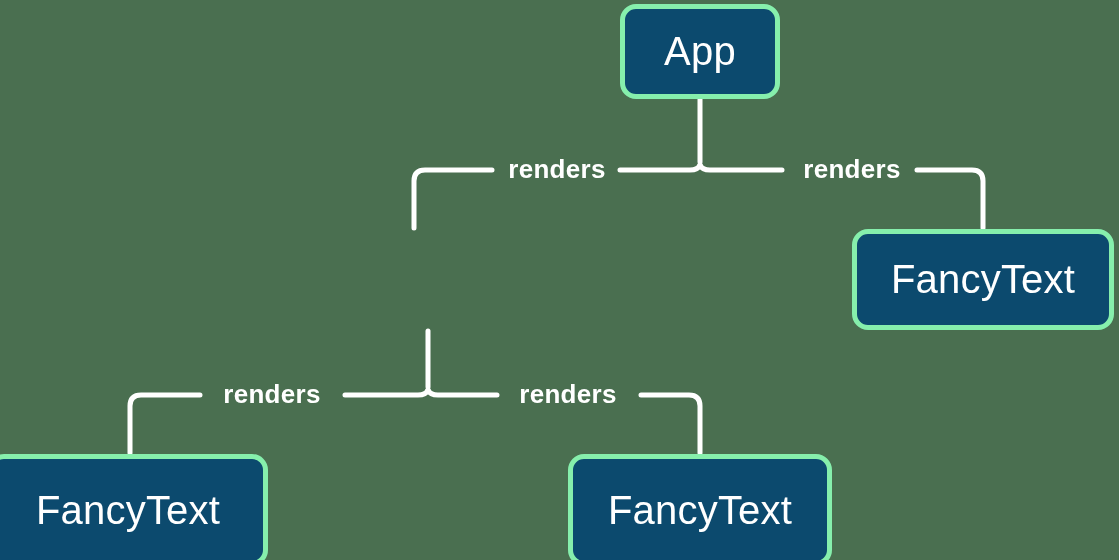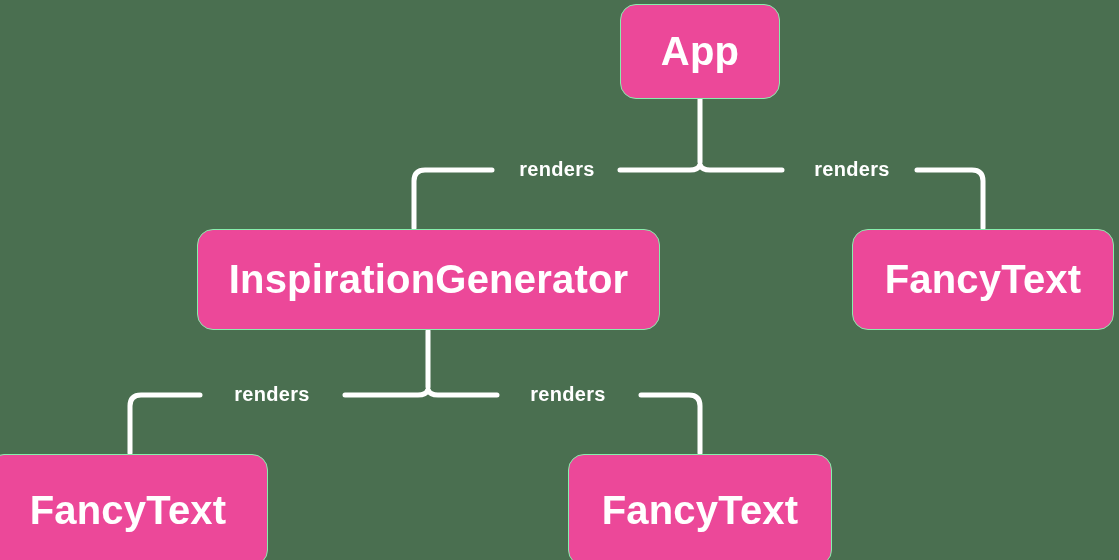--- a/index.html
+++ b/index.html
@@ -23,36 +23,36 @@
     position: absolute;
     left: 0;
     top: 0;
     width: 1119px;
     height: 560px;
     pointer-events: none;
   }
   .node-box {
     position: absolute;
     box-sizing: border-box;
-    background: #ec4899;
-    border: 1px solid #86efac;
+    background: #0c4a6e;
+    border: 5px solid #86efac;
     border-radius: 16px;
     display: flex;
     align-items: center;
     justify-content: center;
     color: #ffffff;
     font-size: 40px;
-    font-weight: 700;
+    font-weight: 400;
     letter-spacing: 0.2px;
     white-space: nowrap;
   }
   .edge-label {
     position: absolute;
     color: #ffffff;
-    font-size: 20px;
+    font-size: 26px;
     font-weight: 700;
     letter-spacing: 0.3px;
     white-space: nowrap;
     transform: translate(-50%, -50%);
     line-height: 1;
     text-align: center;
   }
 </style>
 </head>
 <body>
@@ -79,23 +79,20 @@
       <path d="M 428 390 Q 430 395 438 395 L 497 395"></path>
       <path d="M 641 395 L 689 395 Q 700 395 700 406 L 700 453"></path>
 
     </g>
   </svg>
 
   <div class="node-box" style="left:620px; top:4px; width:160px; height:95px;">
     <span>App</span>
   </div>
 
-  <div class="node-box" style="left:197px; top:229px; width:463px; height:101px;">
-    <span>InspirationGenerator</span>
-  </div>
 
   <div class="node-box" style="left:852px; top:229px; width:262px; height:101px;">
     <span>FancyText</span>
   </div>
 
   <div class="node-box" style="left:-12px; top:454px; width:280px; height:112px;">
     <span>FancyText</span>
   </div>
 
   <div class="node-box" style="left:568px; top:454px; width:264px; height:112px;">

